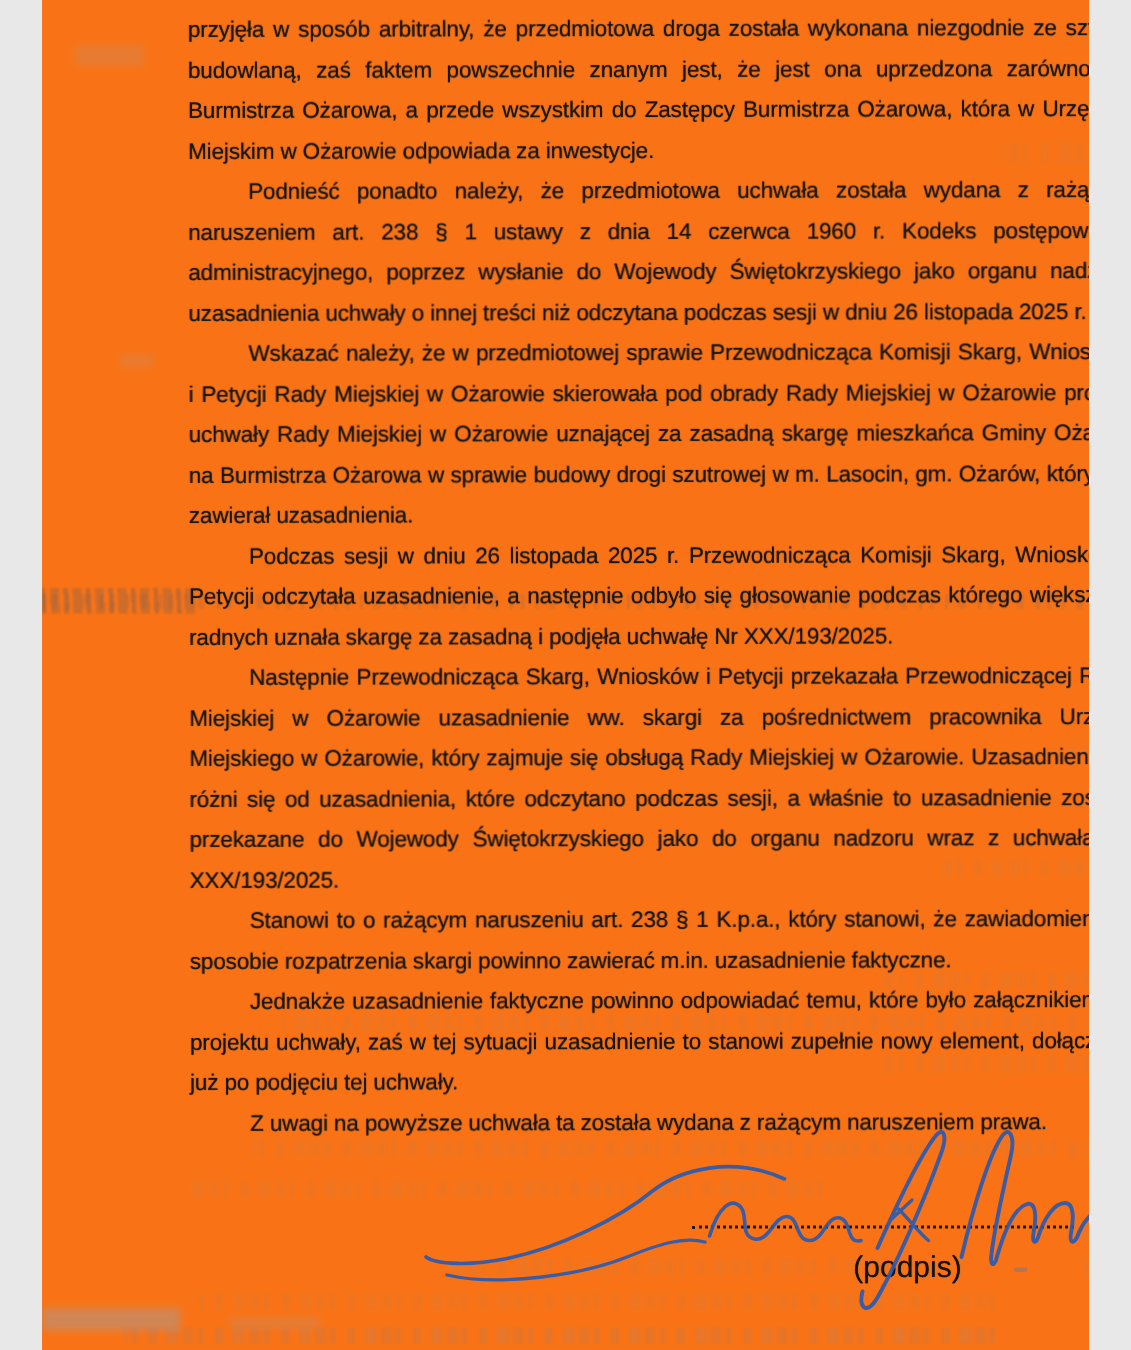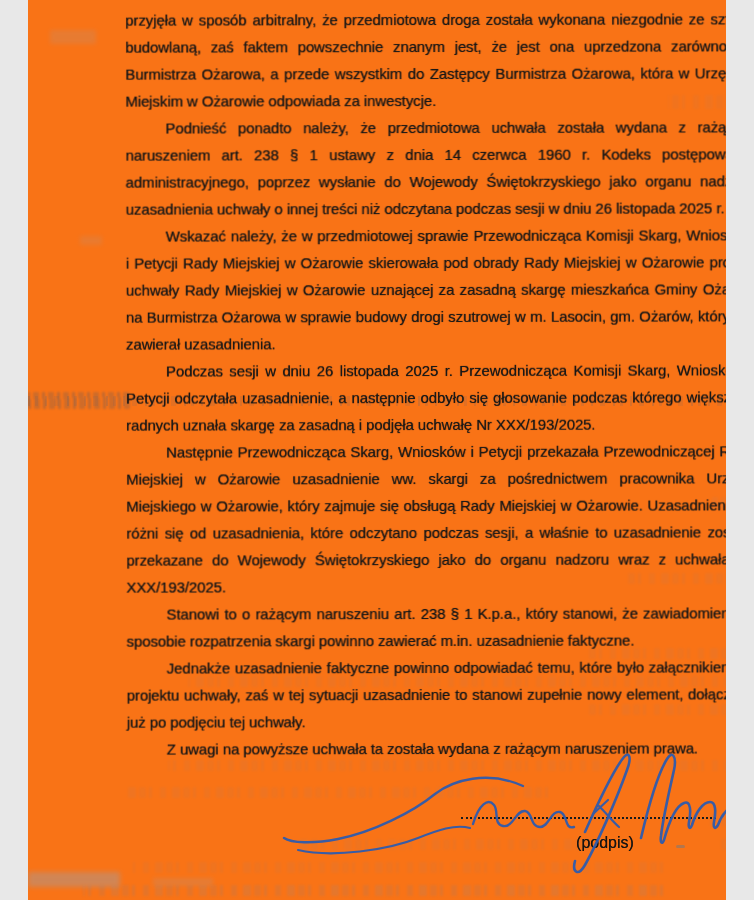--- a/index.html
+++ b/index.html
@@ -30,21 +30,21 @@
   }
   .textcol p.no-indent{text-indent:0;}
   
   .sig-svg{position:absolute;left:235px;top:748px;z-index:3;}
   .dotted-line{
     position:absolute;left:433px;top:817px;width:255px;height:0;
     border-top:2.5px dotted #1b1b1b;z-index:2;
   }
   .podpis{
     position:absolute;left:512px;top:834px;width:130px;
-    text-align:center;color:#141414;font-size:16px;
+    text-align:center;color:#141414;font-size:20px;
     text-shadow:0 0 0.6px rgba(20,20,20,.8);
     z-index:2;
   }
   .podpis-dash{
     position:absolute;left:648px;top:845px;width:9px;height:3px;
     background:#7a7a7a;opacity:.55;border-radius:2px;filter:blur(.4px);
   }
   
   .ghost{
     position:absolute;height:11px;

